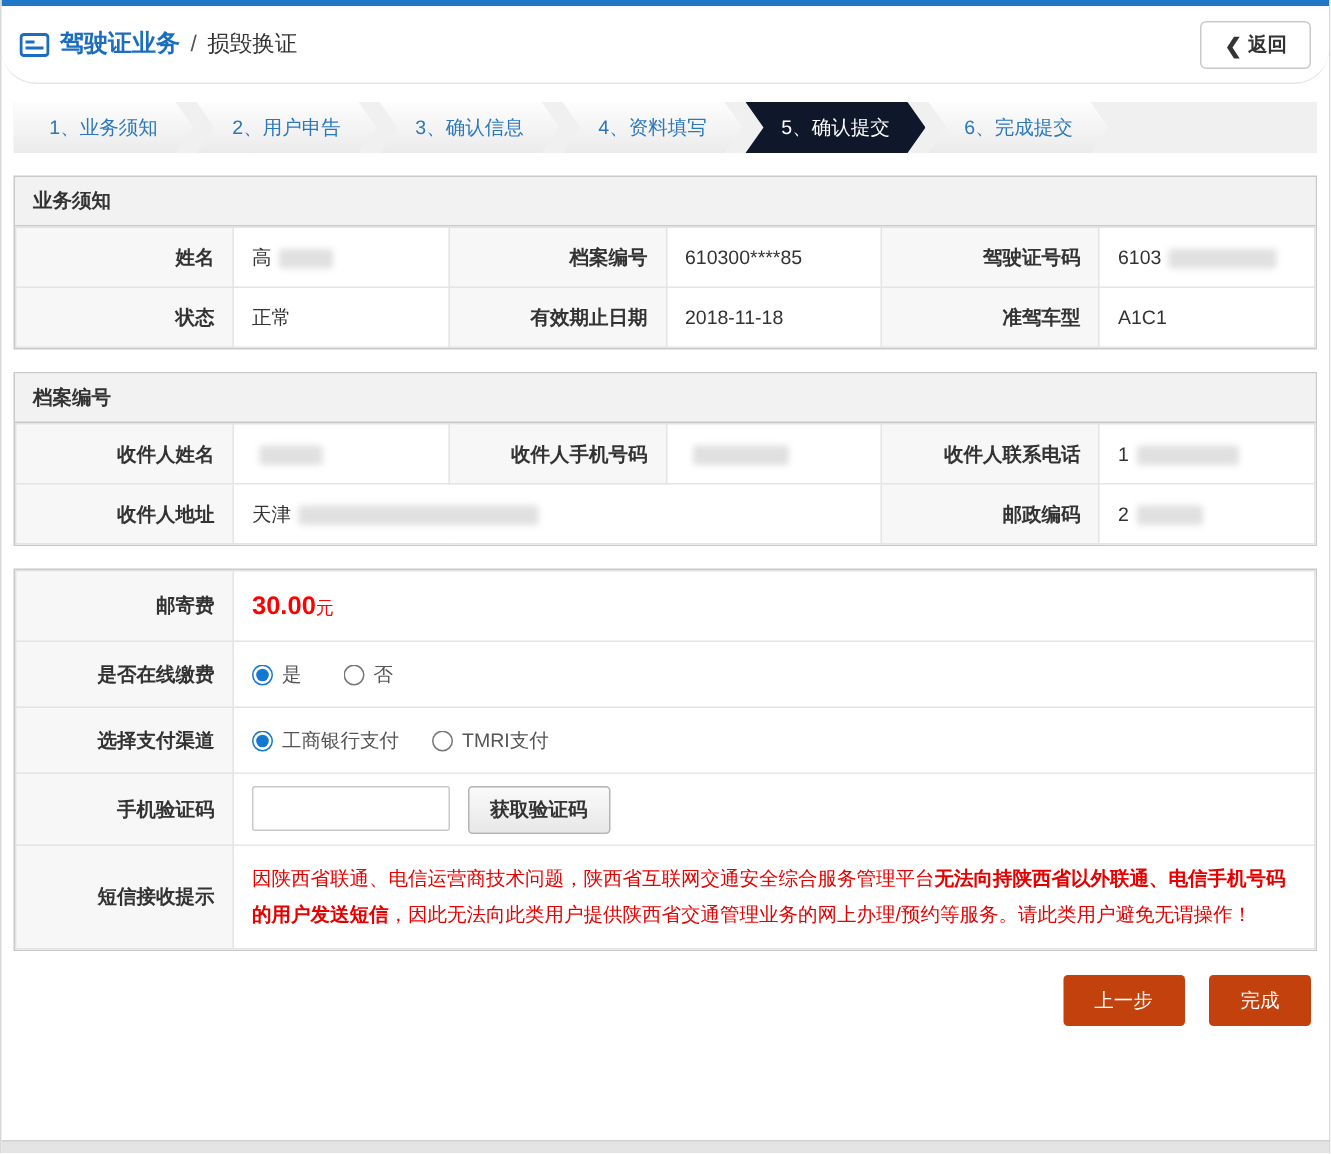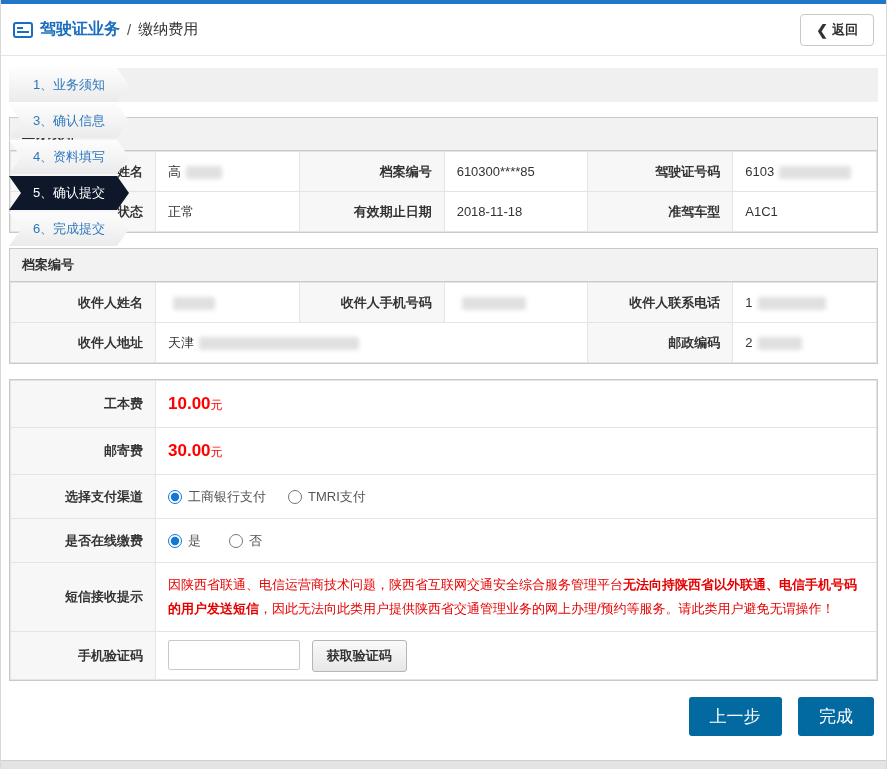--- a/index.html
+++ b/index.html
@@ -4,33 +4,33 @@
 <style>
   * { box-sizing: border-box; margin: 0; padding: 0; }
   html,body { background:#fff; }
   body { font-family: "Liberation Sans", "DejaVu Sans", sans-serif; width:887px; }
   .page { position:relative; width:887px; height:769px; overflow:hidden; background:#fff;
           border-left:1px solid #d8d8d8; border-right:1px solid #d8d8d8; }
   .top-strip { height:4px; background:#2077c8; }
 
   
   .header { height:52px; display:flex; align-items:center; justify-content:space-between;
-            padding:0 12px; border-bottom:1px solid #e5e5e5; }
+            padding:0 12px; border-bottom:1px solid #e5e5e5;border-radius:23px; }
   .header-left { display:flex; align-items:center; gap:7px; }
   .hdr-icon { display:inline-flex; align-items:center; }
   .hdr-title { color:#1a6dbf; font-size:16px; font-weight:bold; }
   .hdr-divider { color:#555; font-size:15px; }
   .hdr-subtitle { color:#333; font-size:15px; }
   .back-btn { display:inline-flex; align-items:center; gap:4px; background:#fff;
               border:1px solid #c9c9c9; border-radius:4px; padding:6px 15px;
               font-size:13px; color:#333; cursor:pointer; font-weight:bold; }
   .back-btn .chev { font-size:14px; line-height:1; }
 
   
-  .steps-bar { margin:12px 8px 0; height:34px; background:#f0f0f0; display:flex; gap:2px;flex-direction:column; }
+  .steps-bar { margin:12px 8px 0; height:34px; background:#f0f0f0; display:flex; gap:2px; }
   .step { width:120px; height:34px; line-height:34px; text-align:center; font-size:13px;
           color:#2c77bd; background:linear-gradient(180deg,#fdfdfd,#ebebeb);
           clip-path:polygon(0 0, calc(100% - 12px) 0, 100% 50%, calc(100% - 12px) 100%, 0 100%, 12px 50%); }
   .step.first { clip-path:polygon(0 0, calc(100% - 12px) 0, 100% 50%, calc(100% - 12px) 100%, 0 100%); }
   .step.active { background:#0f172a; color:#fff; }
 
   
   .section { margin:15px 8px 0; border:1px solid #c9c9c9; }
   .section-title { background:#f2f2f2; border-bottom:1px solid #c9c9c9; padding:7px 12px;
                    font-size:13px; font-weight:bold; color:#333; }
@@ -56,52 +56,53 @@
                 padding:0 6px; font-size:13px; }
   .code-btn { margin-left:8px; height:32px; padding:0 14px; font-size:13px; font-weight:bold;
               color:#333; background:linear-gradient(#fafafa,#e7e7e7); border:1px solid #b5b5b5;
               border-radius:3px; cursor:pointer; }
   .notice-cell { padding:10px 14px; line-height:1.85; }
   .notice { color:#e60000; font-size:13px; }
   .notice b { font-weight:bold; }
 
   
   .footer-btns { margin:16px 12px 0; text-align:right; }
-  .blue-btn { background:#0369a1; color:#fff; border:none; border-radius:3px;
-              padding:8px 21px; font-size:17px; margin-left:12px; cursor:pointer; }
+  .blue-btn { background:#c2410c; color:#fff; border:none; border-radius:3px;
+              padding:8px 21px; font-size:13px; margin-left:12px; cursor:pointer; }
   .bottom-strip { position:absolute; bottom:0; left:0; right:0; height:9px;
                   background:#e4e4e4; border-top:1px solid #cfcfcf; }
 </style>
 </head>
 <body>
 
 <div class="page">
   <div class="top-strip"></div>
 
   <div class="header">
     <div class="header-left">
       <span class="hdr-icon">
         <svg width="20" height="16" viewBox="0 0 20 16">
           <rect x="1" y="1" width="18" height="14" rx="2" fill="none" stroke="#1a6dbf" stroke-width="2"></rect>
           <line x1="4" y1="6" x2="10" y2="6" stroke="#1a6dbf" stroke-width="2"></line>
           <line x1="4" y1="10" x2="16" y2="10" stroke="#1a6dbf" stroke-width="2"></line>
         </svg>
       </span>
       <span class="hdr-title">驾驶证业务</span>
       <span class="hdr-divider">/</span>
-      <span class="hdr-subtitle">缴纳费用</span>
+      <span class="hdr-subtitle">损毁换证</span>
     </div>
     <button class="back-btn">
       <span class="chev">❮</span>
       <span>返回</span>
     </button>
   </div>
 
   <div class="steps-bar">
     <div class="step first">1、业务须知</div>
+    <div class="step">2、用户申告</div>
     <div class="step">3、确认信息</div>
     <div class="step">4、资料填写</div>
     <div class="step active">5、确认提交</div>
     <div class="step">6、完成提交</div>
   </div>
 
   <div class="section">
     <div class="section-title">业务须知</div>
     <table>
       <colgroup>
@@ -163,77 +164,71 @@
       </table>
   </div>
 
   <div class="section">
     <table>
       <colgroup>
           <col class="c-lbl">
           <col>
         </colgroup>
       <tbody>
-          <tr>
-        <td class="lbl fee-row">工本费</td>
-        <td class="val fee-row">
-          <span class="price">10.00</span><span class="unit">元</span>
-        </td>
-      </tr>
       <tr>
         <td class="lbl fee-row">邮寄费</td>
         <td class="val fee-row">
           <span class="price">30.00</span><span class="unit">元</span>
         </td>
       </tr>
       <tr>
+        <td class="lbl" style="height:44px;">是否在线缴费</td>
+        <td class="val">
+          <div class="radio-group">
+            <label class="radio-opt">
+              <input type="radio" name="payonline" checked="" style="">
+              <span>是</span>
+            </label>
+            <label class="radio-opt">
+              <input type="radio" name="payonline" style="">
+              <span>否</span>
+            </label>
+          </div>
+        </td>
+      </tr>
+      <tr>
         <td class="lbl" style="height:44px;">选择支付渠道</td>
         <td class="val">
           <div class="radio-group" style="gap:22px;">
             <label class="radio-opt">
               <input type="radio" name="paychannel" checked="" style="">
               <span>工商银行支付</span>
             </label>
             <label class="radio-opt">
               <input type="radio" name="paychannel" style="">
               <span>TMRI支付</span>
             </label>
           </div>
         </td>
       </tr>
       <tr>
-        <td class="lbl" style="height:44px;">是否在线缴费</td>
+        <td class="lbl" style="height:48px;">手机验证码</td>
         <td class="val">
-          <div class="radio-group">
-            <label class="radio-opt">
-              <input type="radio" name="payonline" checked="" style="">
-              <span>是</span>
-            </label>
-            <label class="radio-opt">
-              <input type="radio" name="payonline" style="">
-              <span>否</span>
-            </label>
-          </div>
+          <input type="text" class="code-input" value="" style="">
+          <button class="code-btn">获取验证码</button>
         </td>
       </tr>
       <tr>
         <td class="lbl">短信接收提示</td>
         <td class="val notice-cell">
           <span class="notice">
             <span>因陕西省联通、电信运营商技术问题，陕西省互联网交通安全综合服务管理平台</span><b>无法向持陕西省以外联通、电信手机号码的用户发送短信</b><span>，因此无法向此类用户提供陕西省交通管理业务的网上办理/预约等服务。请此类用户避免无谓操作！</span>
           </span>
         </td>
       </tr>
-      <tr>
-        <td class="lbl" style="height:48px;">手机验证码</td>
-        <td class="val">
-          <input type="text" class="code-input" value="" style="">
-          <button class="code-btn">获取验证码</button>
-        </td>
-      </tr>
     </tbody>
       </table>
   </div>
 
   <div class="footer-btns">
     <button class="blue-btn">上一步</button>
     <button class="blue-btn">完成</button>
   </div>
 
   <div class="bottom-strip"></div>

